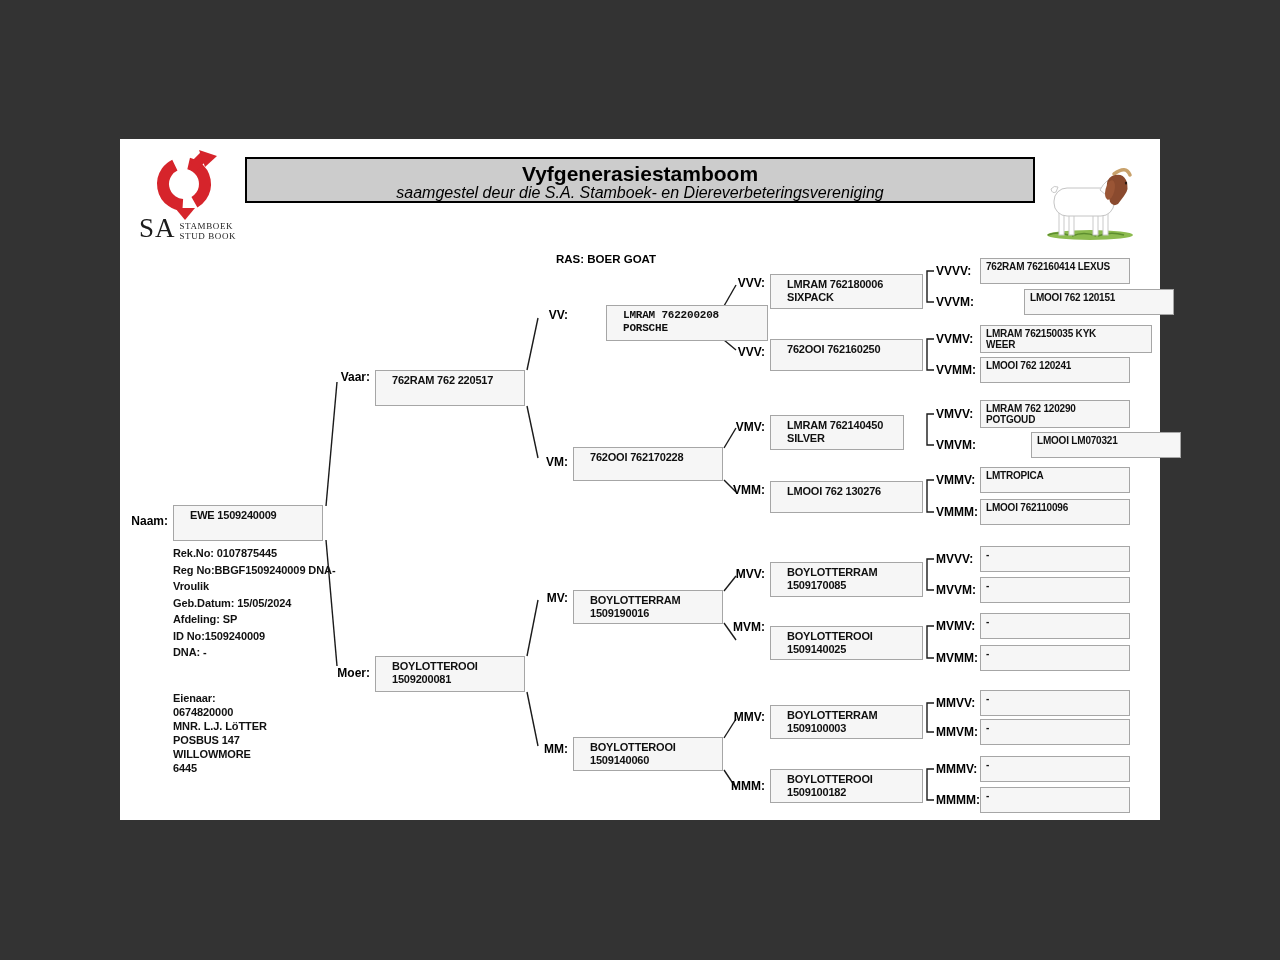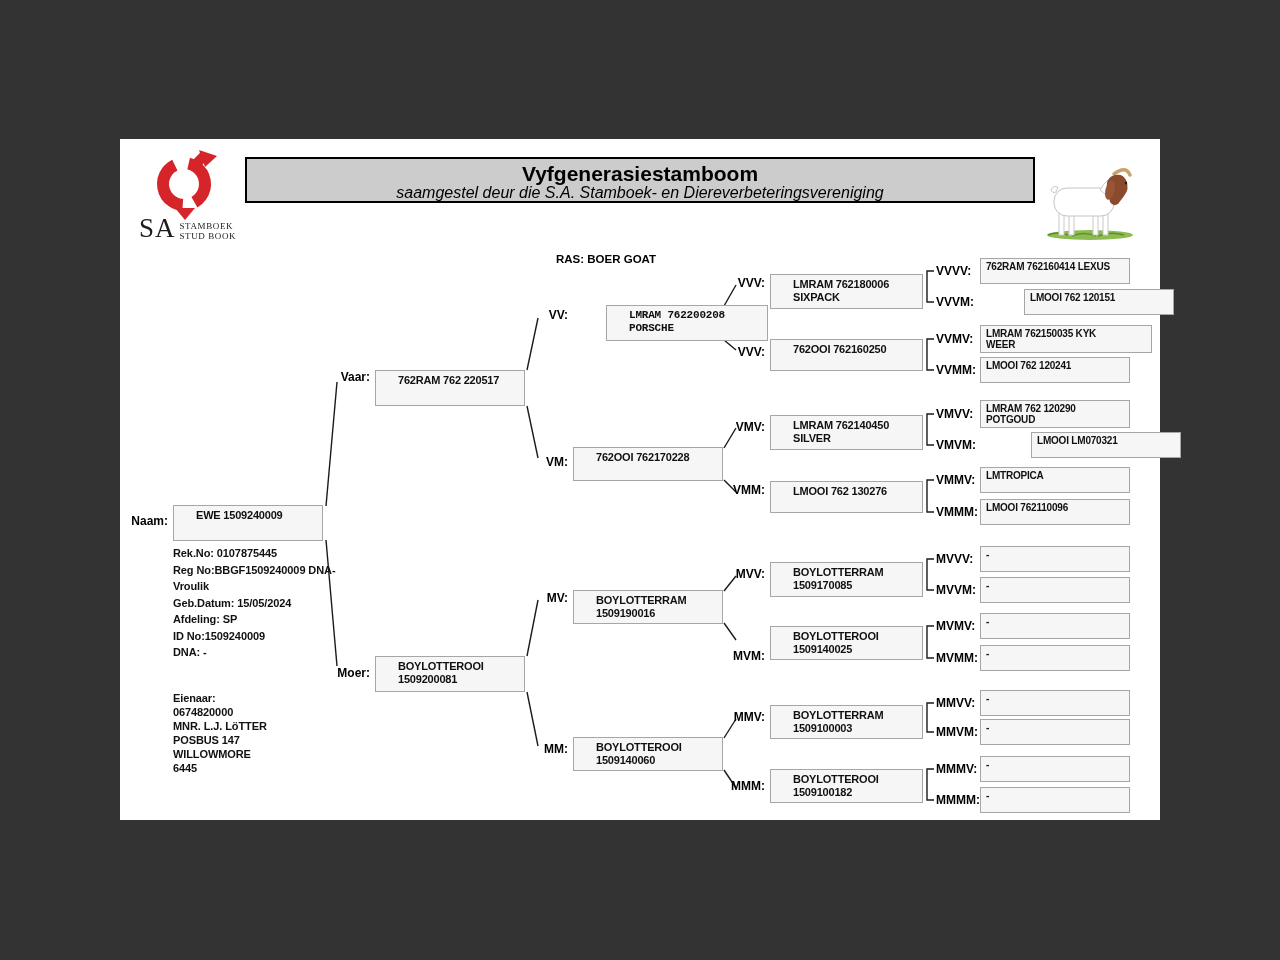--- a/index.html
+++ b/index.html
@@ -17,21 +17,21 @@
   .logo-svg{position:absolute;left:144px;top:150px;}
   .logo-text{position:absolute;left:139px;top:215px;width:110px;
              font-family:"Liberation Serif",serif;color:#1c1c1c;}
   .logo-text .sa{float:left;font-size:27px;line-height:26px;letter-spacing:1px;}
   .logo-text .sb{float:left;margin-left:4px;margin-top:6px;font-size:9px;line-height:10px;letter-spacing:.6px;}
   
   .breed{position:absolute;left:556px;top:253px;font-size:11.5px;font-weight:bold;color:#000;}
   
   .pbox{position:absolute;background:var(--c-box_fill,#f6f6f6);
         border:1px solid var(--c-box_border,#a6a6a6);box-sizing:border-box;
-        padding:3px 22px;font-weight:bold;color:#101010;font-size:11px;line-height:13px;
+        padding:3px 16px;font-weight:bold;color:#101010;font-size:11px;line-height:13px;
         letter-spacing:-.2px;}
   .pbox.sm{font-size:10px;line-height:11px;padding:2px 5px;}
   .tag{position:absolute;font-size:12px;font-weight:bold;color:#000;
        transform:translateY(-50%);white-space:nowrap;}
   
   .infoblock{position:absolute;font-size:11px;font-weight:bold;color:#111;
              letter-spacing:-.1px;}
   #subject-details{left:173px;top:545px;width:250px;}
   #subject-details div{line-height:16.5px;}
   #owner-details{left:173px;top:691px;width:220px;}
@@ -159,39 +159,39 @@
       <div class="tag" style="right: 712px; top: 749px; margin-left: 43px;">MM:</div>
       <div class="pbox" style="left: 770px; top: 274px; width: 153px; height: 35px;">
         <div>LMRAM 762180006</div>
         <div>SIXPACK</div>
       </div>
       <div class="tag" style="right: 515px; top: 283px;">VVV:</div>
       <div class="pbox" style="left: 770px; top: 339px; width: 153px; height: 32px;">
         <div>762OOI 762160250</div>
       </div>
       <div class="tag" style="right: 515px; top: 352px;">VVV:</div>
-      <div class="pbox" style="left: 770px; top: 415px; width: 153px; height: 35px;">
+      <div class="pbox" style="left: 770px; top: 415px; width: 134px; height: 35px;">
         <div>LMRAM 762140450</div>
         <div>SILVER</div>
       </div>
       <div class="tag" style="right: 515px; top: 427px;">VMV:</div>
       <div class="pbox" style="left: 770px; top: 481px; width: 153px; height: 32px;">
         <div>LMOOI 762 130276</div>
       </div>
       <div class="tag" style="right: 515px; top: 490px;">VMM:</div>
       <div class="pbox" style="left: 770px; top: 562px; width: 153px; height: 35px;">
         <div>BOYLOTTERRAM</div>
         <div>1509170085</div>
       </div>
       <div class="tag" style="right: 515px; top: 574px;">MVV:</div>
       <div class="pbox" style="left: 770px; top: 626px; width: 153px; height: 34px;">
         <div>BOYLOTTEROOI</div>
         <div>1509140025</div>
       </div>
-      <div class="tag" style="right: 515px; top: 656px; text-align: right;">MVM:</div>
+      <div class="tag" style="right: 515px; top: 627px; text-align: right;">MVM:</div>
       <div class="pbox" style="left: 770px; top: 705px; width: 153px; height: 34px;">
         <div>BOYLOTTERRAM</div>
         <div>1509100003</div>
       </div>
       <div class="tag" style="right: 515px; top: 717px;">MMV:</div>
       <div class="pbox" style="left: 770px; top: 769px; width: 153px; height: 34px;">
         <div>BOYLOTTEROOI</div>
         <div>1509100182</div>
       </div>
       <div class="tag" style="right: 515px; top: 786px;">MMM:</div>

